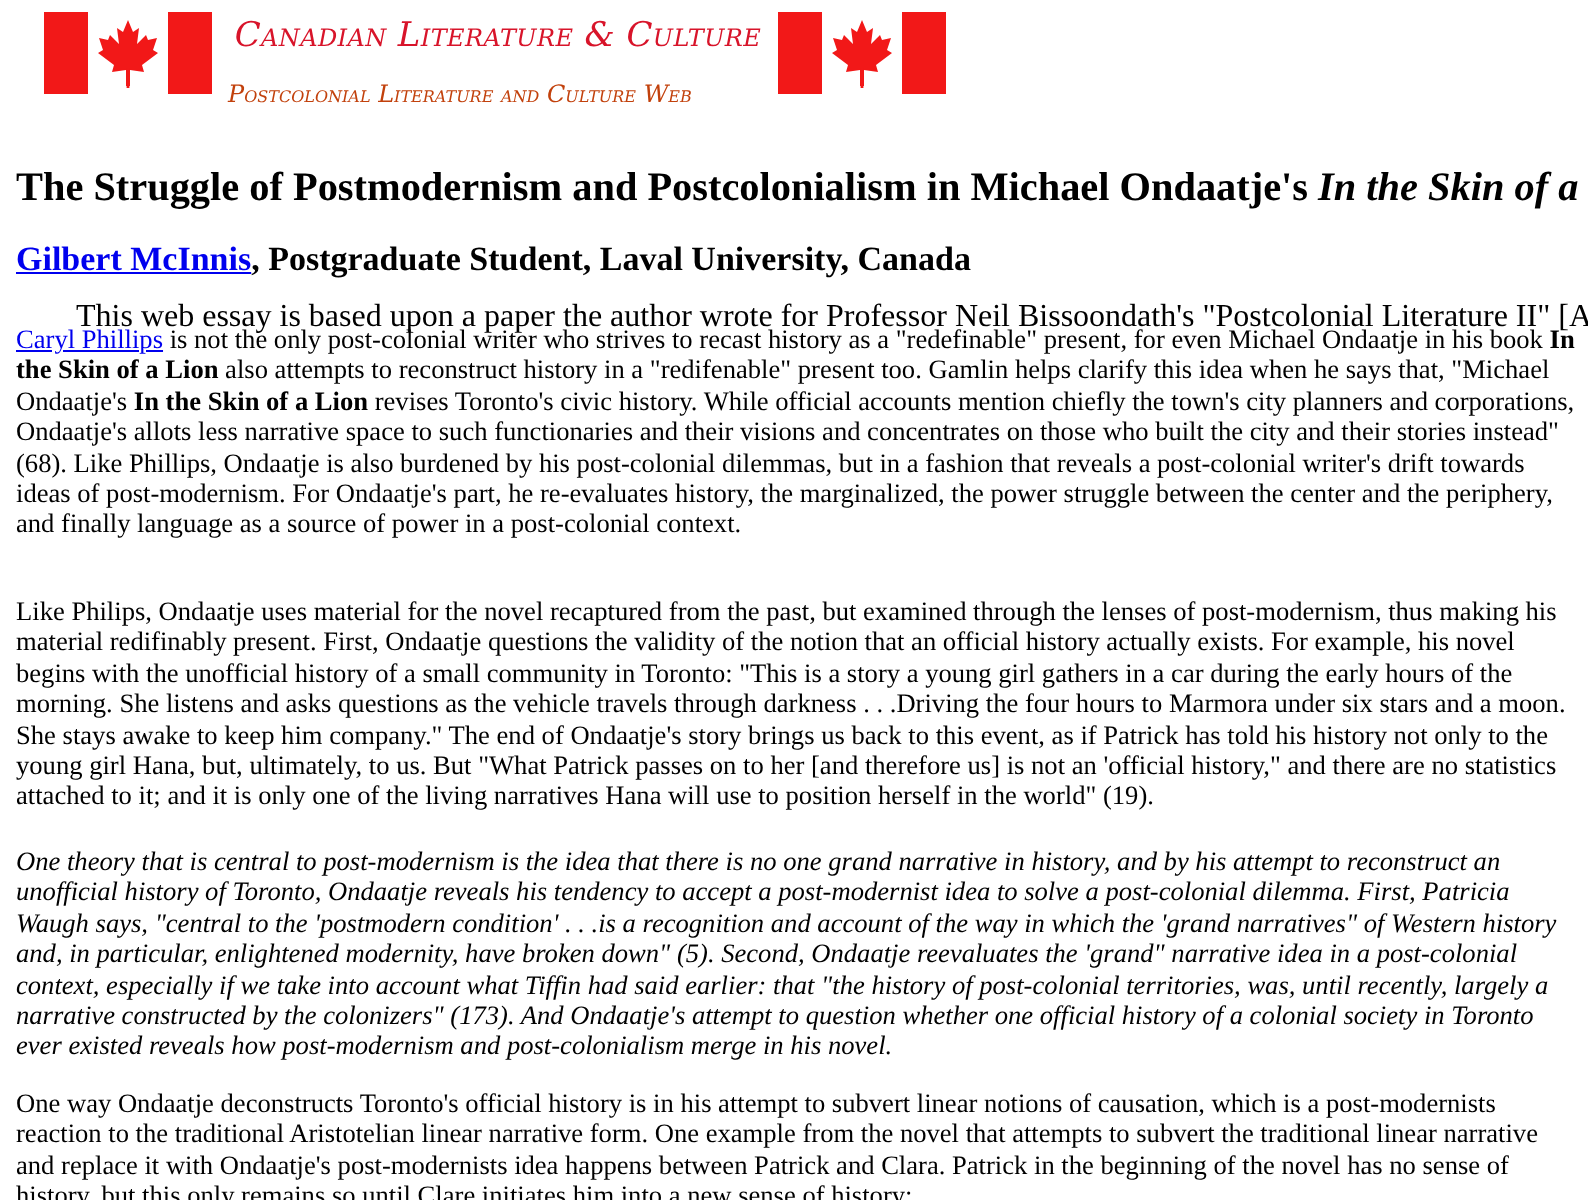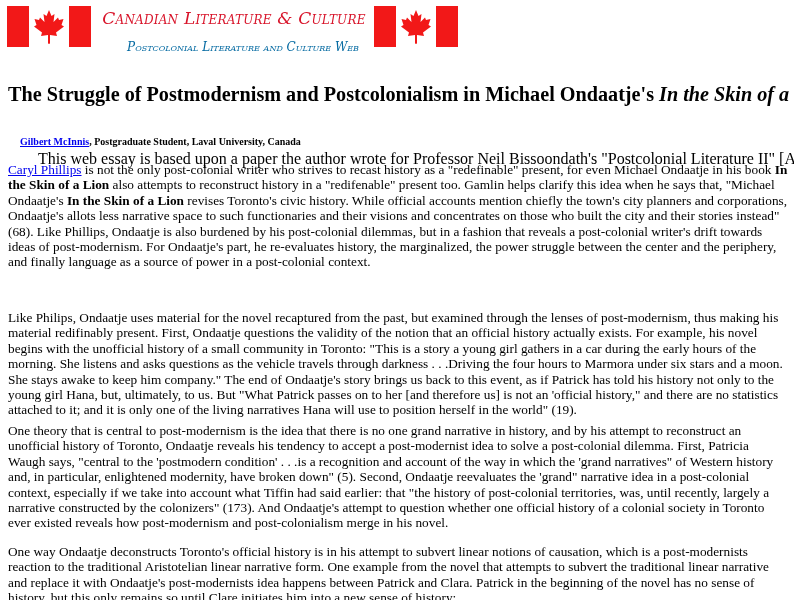--- a/index.html
+++ b/index.html
@@ -7,64 +7,64 @@
       width: 794px; height: 600px; overflow: hidden;
       font-family: "Liberation Serif", "DejaVu Serif", serif;
       color: #000000;
       font-size: 13.3px;
       line-height: 15.4px;
       position: relative;
     }
     a { color: #0000ee; text-decoration: underline; }
 
     #banner {
-      position: absolute; left: 1px; top: 0; width: 460px; height: 68px;
+      position: absolute; left: 16px; top: 0; width: 460px; height: 68px;
       background: #ffffff;
     }
     .flag { position: absolute; top: 6px; width: 84px; height: 41px; }
     .flag .bar { position: absolute; top: 0; width: 22px; height: 41px; background: #f21818; }
     .flag .bar.l { left: 0; }
     .flag .bar.r { right: 0; }
     .flag svg { position: absolute; left: 27px; top: 4px; width: 30px; height: 34px; }
     #flag-left { left: 6px; }
     #flag-right { left: 373px; }
     .banner-line1 {
       position: absolute; left: 100px; top: 8px; width: 266px; text-align: center;
       font-family: "DejaVu Serif", serif; font-style: italic; color: #d8142a;
       font-size: 17px; line-height: 20px; font-variant: small-caps; letter-spacing: 0.2px;
     }
     .banner-line2 {
       position: absolute; left: 100px; top: 26px; width: 336px; text-align: center;
       font-family: "DejaVu Serif", serif; font-style: italic; color: #222;
       font-size: 11px; line-height: 12px; font-variant: small-caps;
     }
     .banner-line3 {
-      position: absolute; left: 98px; top: 39px; width: 260px; text-align: right;
-      font-family: "DejaVu Serif", serif; font-style: italic; color: #0369a1;
+      position: absolute; left: 98px; top: 39px; width: 260px; text-align: left;
+      font-family: "DejaVu Serif", serif; font-style: italic; color: #c2410c;
       font-size: 12px; line-height: 16px; font-variant: small-caps;
     }
 
     #page-title {
       position: absolute; left: 8px; top: 82px; width: 786px;
       font-weight: bold; font-size: 20.2px; line-height: 24px; margin: 0; white-space: nowrap;
     }
     #byline {
-      position: absolute; left: 8px; top: 122px; margin: 12px;
-      font-weight: bold; font-size: 10px; line-height: 16px; white-space: nowrap;
+      position: absolute; left: 8px; top: 122px; margin: 0;
+      font-weight: bold; font-size: 17px; line-height: 16px; white-space: nowrap;
     }
     #note {
       position: absolute; left: 38px; top: 153px; margin: 0;
       font-size: 16px; line-height: 12px; white-space: nowrap;
     }
     .para {
       position: absolute; left: 8px; width: 780px; margin: 0;
     }
     #para-1 { top: 162px; }
-    #para-2 { top: 310px; font-family: Liberation Serif, serif; }
-    #para-3 { top: 423px; }
+    #para-2 { top: 298px; font-family: Liberation Serif, serif; }
+    #para-3 { top: 423px; font-style: italic; }
     #para-4 { top: 544px; }
   </style>
 </head>
 <body>
 
 <div id="banner">
   <div class="flag" id="flag-left">
     <div class="bar l"></div>
     <svg viewBox="0 0 30 34">
       <path fill="#f21818" d="M15 0 L17.5 6 L20.5 4 L19.5 12 L24 7.5 L25 10 L29.5 9 L27.5 15 L30 16.5 L22 22.5 L23 26 L16 25 L16 33 L14 33 L14 25 L7 26 L8 22.5 L0 16.5 L2.5 15 L0.5 9 L5 10 L6 7.5 L10.5 12 L9.5 4 L12.5 6 Z"></path>

